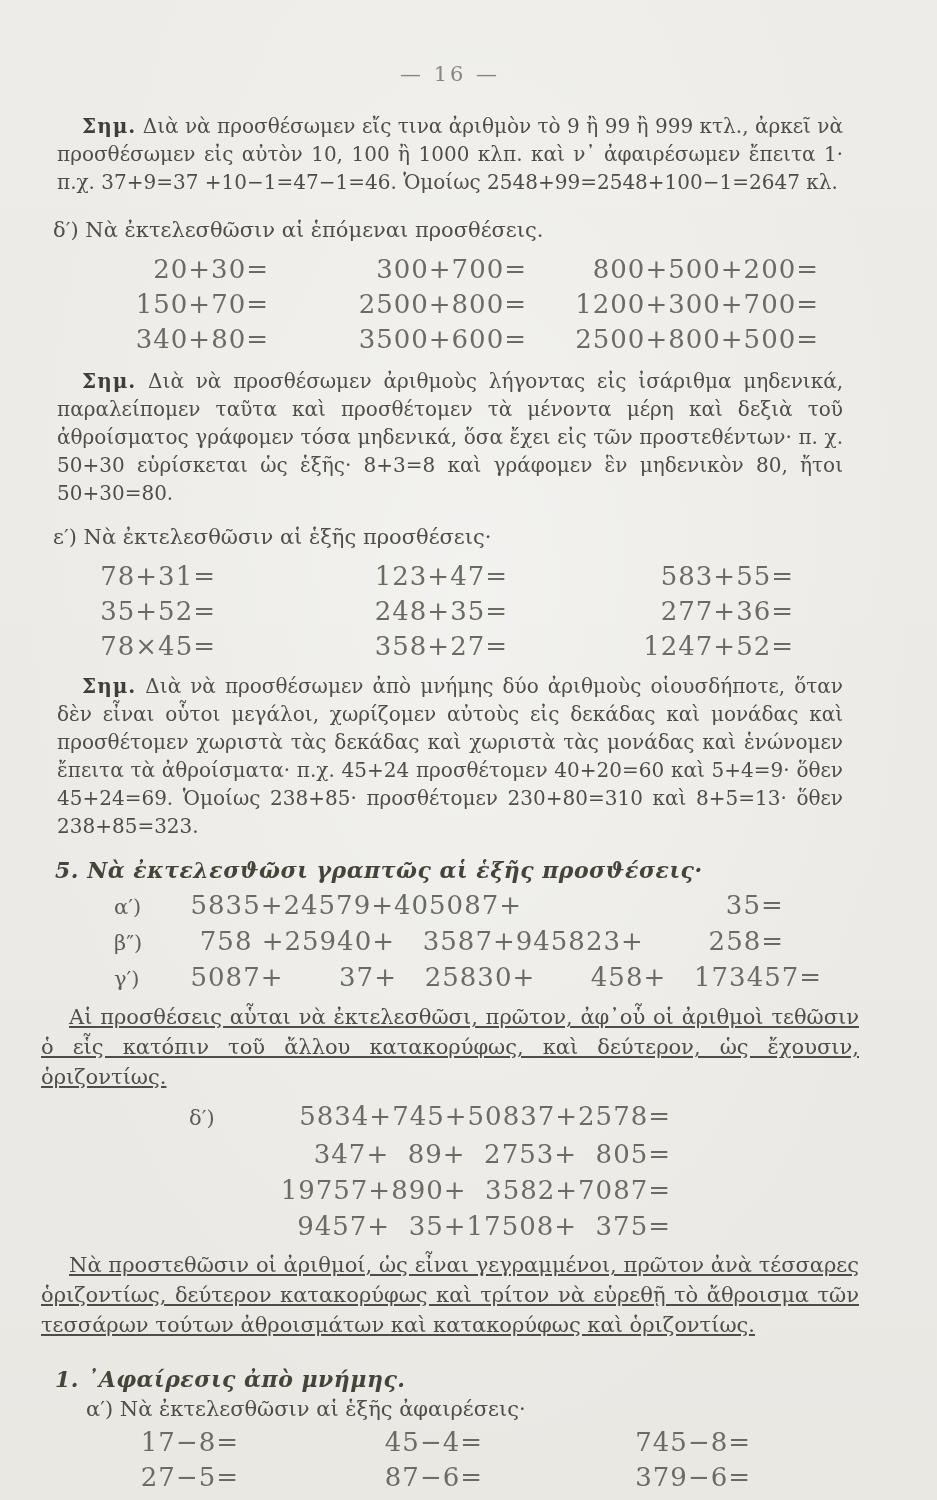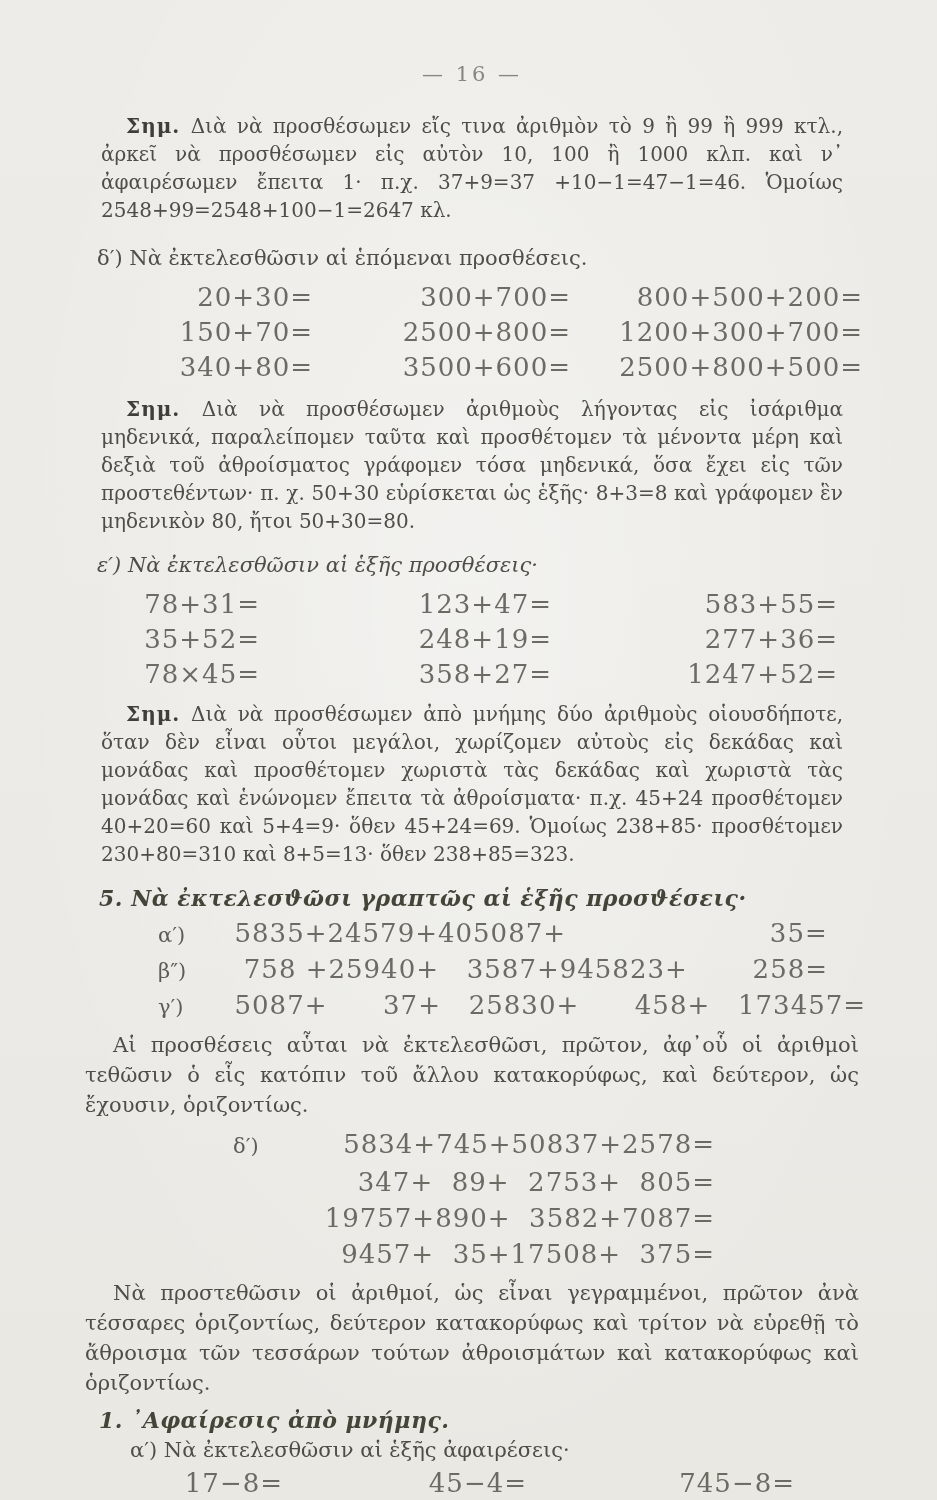--- a/index.html
+++ b/index.html
@@ -6,21 +6,21 @@
   body{
     width:937px;height:1500px;
     background:#e7e6e2;
     font-family:"DejaVu Serif","Liberation Serif",serif;
     color:#4b4a45;
     overflow:hidden;
   }
   .page{
     box-sizing:border-box;
     width:937px;height:1500px;
-    padding:62px 78px 30px 85px;
+    padding:62px 78px 30px 41px;
     background:
       radial-gradient(ellipse at 50% 40%, rgba(255,255,255,0.35), rgba(0,0,0,0) 70%),
       linear-gradient(180deg,#edece8 0%,#ebeae6 55%,#e9e8e3 100%);
   }
   .pagenum{
     text-align:center;
     font-size:21px;line-height:24px;
     color:#87867f;letter-spacing:3px;
   }
   .note{
@@ -30,48 +30,48 @@
   }
   .note1{margin-top:26px;}
   .note2{margin-top:10px;}
   .note3{margin-top:8px;}
   .notelabel{font-weight:bold;color:#3f3e39;letter-spacing:1px;}
   .subhead{
     font-size:21px;line-height:28px;
     margin:0 0 0 12px;color:#4e4d47;
   }
   .subhead.d{margin-top:20px;}
-  .subhead.e{margin-top:14px;font-style:italic;}
+  .subhead.e{margin-top:14px;}
   .subhead.s{margin-top:2px;margin-left:45px;}
   .exgrid{
     display:grid;
     margin-top:8px;
     font-size:26px;line-height:35px;
     color:#6b6a63;letter-spacing:1px;
   }
   .exgrid span{text-align:right;}
   .grid-d{grid-template-columns:228px 258px 292px;}
   .grid-e{grid-template-columns:175px 292px 286px;}
   .grid-s{grid-template-columns:198px 244px 268px;margin-top:2px;}
   .secheading{
     font-size:22px;line-height:28px;
     font-weight:bold;font-style:italic;
     color:#454439;letter-spacing:0.5px;
     margin:0 0 0 14px;
   }
   .secheading.add{margin-top:4px;}
-  .secheading.sub{margin-top:8px;}
+  .secheading.sub{margin-top:25px;}
   .problems{margin:4px 0 0 73px;font-size:26px;color:#6b6a63;letter-spacing:1px;}
   .prow{display:flex;line-height:34px;align-items:baseline;}
   .plabel{width:58px;font-size:21px;color:#5c5b54;flex:none;letter-spacing:0;}
   .pexpr{white-space:pre;}
   .bodypara{
     font-size:21px;line-height:30px;
     text-align:justify;text-indent:28px;
-    margin:6px 0 0 0;color:#4e4d47;
+    margin:6px 0 0 0;color:#4e4d47;text-decoration:underline;
   }
   .vblock{margin:6px 0 0 148px;font-size:26px;color:#6b6a63;letter-spacing:1px;}
   .vrow{display:flex;line-height:36px;align-items:baseline;}
   .vlabel{width:64px;font-size:21px;color:#5c5b54;flex:none;letter-spacing:0;}
   .vexpr{display:inline-block;width:418px;text-align:right;white-space:pre;}
 </style>
 </head>
 <body>
 
 <div class="page">
@@ -96,21 +96,21 @@
 
   <p class="note note2"><span class="notelabel">Σημ.</span> <span>Διὰ νὰ προσθέσωμεν ἀριθμοὺς λήγοντας εἰς ἰσάριθμα μηδενικά, παραλείπομεν ταῦτα καὶ προσθέτομεν τὰ μένοντα μέρη καὶ δεξιὰ τοῦ ἀθροίσματος γράφομεν τόσα μηδενικά, ὅσα ἔχει εἰς τῶν προστεθέντων· π. χ. 50+30 εὑρίσκεται ὡς ἑξῆς· 8+3=8 καὶ γράφομεν ἓν μηδενικὸν 80, ἤτοι 50+30=80.</span></p>
 
   <div class="subhead e">ε′) Νὰ ἐκτελεσθῶσιν αἱ ἑξῆς προσθέσεις·</div>
 
   <div class="exgrid grid-e">
     <span>78+31=</span>
     <span>123+47=</span>
     <span>583+55=</span>
     <span>35+52=</span>
-    <span>248+19=</span>
+    <span>248+35=</span>
     <span>277+36=</span>
     <span>78×45=</span>
     <span>358+27=</span>
     <span>1247+52=</span>
   </div>
 
   <p class="note note3"><span class="notelabel">Σημ.</span> <span>Διὰ νὰ προσθέσωμεν ἀπὸ μνήμης δύο ἀριθμοὺς οἱουσδήποτε, ὅταν δὲν εἶναι οὗτοι μεγάλοι, χωρίζομεν αὐτοὺς εἰς δεκάδας καὶ μονάδας καὶ προσθέτομεν χωριστὰ τὰς δεκάδας καὶ χωριστὰ τὰς μονάδας καὶ ἑνώνομεν ἔπειτα τὰ ἀθροίσματα· π.χ. 45+24 προσθέτομεν 40+20=60 καὶ 5+4=9· ὅθεν 45+24=69. Ὁμοίως 238+85· προσθέτομεν 230+80=310 καὶ 8+5=13· ὅθεν 238+85=323.</span></p>
 
   <div class="secheading add">5. Νὰ ἐκτελεσϑῶσι γραπτῶς αἱ ἑξῆς προσϑέσεις·</div>
 

